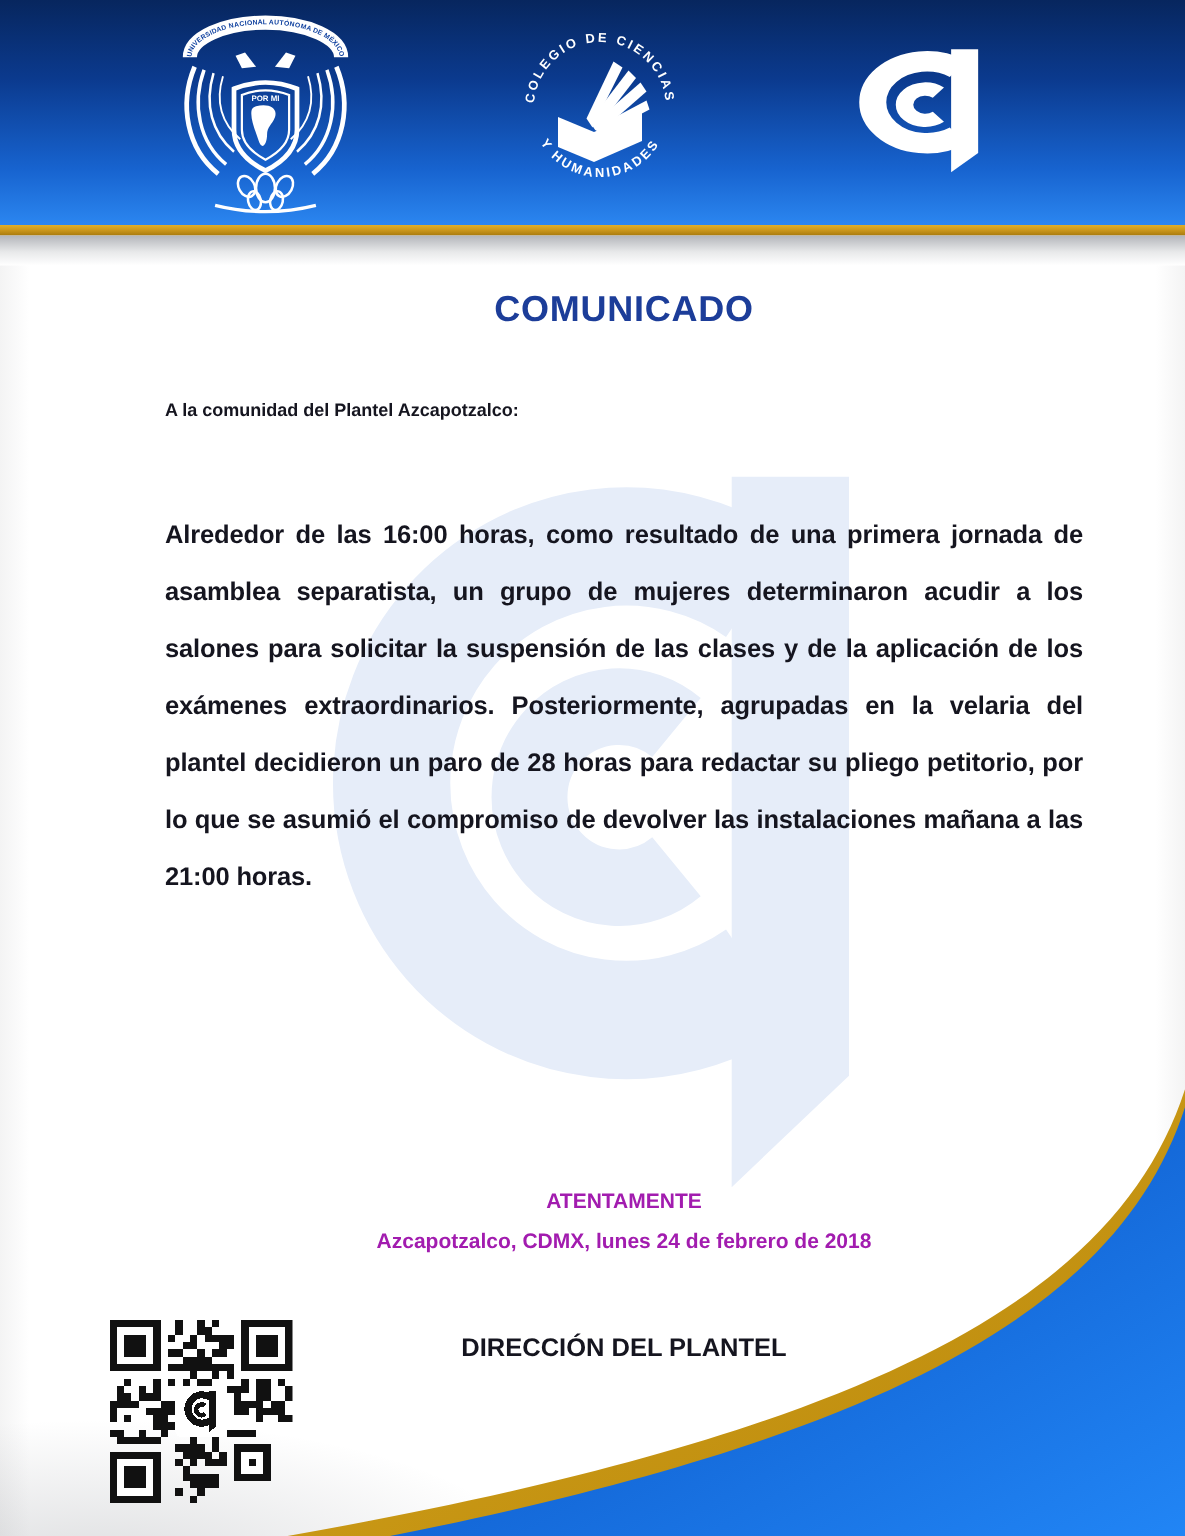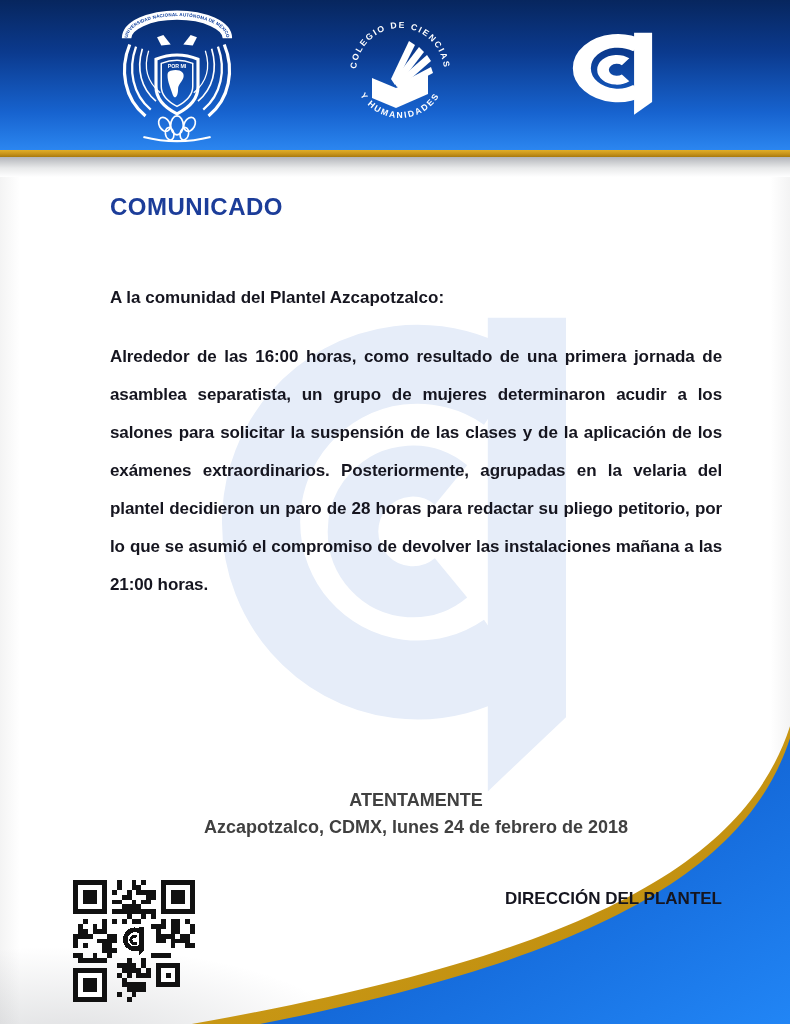--- a/index.html
+++ b/index.html
@@ -24,40 +24,40 @@
   .logo-seal{position:absolute;left:342px;top:14px;width:116px;height:116px;color:#fff;}
   .seal-text{font-size:8.6px;font-weight:bold;letter-spacing:1.8px;fill:#fff;}
   .unam-banner-text{font-size:4.3px;font-weight:bold;fill:#0d3f9e;letter-spacing:.2px;}
   .unam-motto{font-size:5px;font-weight:bold;fill:#fff;}
   .logo-monogram{position:absolute;left:562px;top:28px;width:106px;height:90px;color:#fff;}
   
   .watermark{position:absolute;left:175px;top:290px;width:460px;height:520px;color:#e6edf9;z-index:1;}
   
   .title{
     position:absolute;left:110px;right:68px;top:193px;z-index:3;
-    text-align:left;font-size:24px;font-weight:bold;color:#1c3d99;letter-spacing:.5px;
+    text-align:center;font-size:24px;font-weight:bold;color:#1c3d99;letter-spacing:.5px;
   }
   .salutation{
     position:absolute;left:110px;right:68px;top:266px;z-index:3;
-    font-size:17px;font-weight:bold;color:#15151f;margin-top:22px;
+    font-size:12px;font-weight:bold;color:#15151f;
   }
   .body-para{
     position:absolute;left:110px;right:68px;z-index:3;
     font-size:17px;font-weight:bold;color:#15151f;
     line-height:38px;text-align:justify;letter-spacing:-.1px;
   }
   .para-1{top:338px;}
   .para-2{top:646px;}
   .signature{
     position:absolute;left:110px;right:68px;top:787px;z-index:3;
-    text-align:center;font-size:18px;font-weight:bold;color:#404040;line-height:27px;
+    text-align:center;font-size:14px;font-weight:bold;color:#a21caf;line-height:27px;
   }
   .office{
     position:absolute;left:110px;right:68px;top:889px;z-index:3;
-    text-align:right;font-size:17px;font-weight:bold;color:#15151f;
+    text-align:center;font-size:17px;font-weight:bold;color:#15151f;
   }
   
   .qr{position:absolute;left:73px;top:880px;width:122px;height:122px;z-index:4;}
   .footer-curve{position:absolute;left:0;top:0;width:790px;height:1024px;z-index:2;pointer-events:none;}
   .vignette{
     position:absolute;inset:0;z-index:0;pointer-events:none;
     background:
       radial-gradient(ellipse 420px 140px at 8% 102%, rgba(70,75,85,.18), rgba(70,75,85,0) 70%),
       linear-gradient(90deg, rgba(60,60,65,.06) 0, rgba(60,60,65,0) 2.5%, rgba(60,60,65,0) 97.5%, rgba(60,60,65,.06) 100%);
   }

